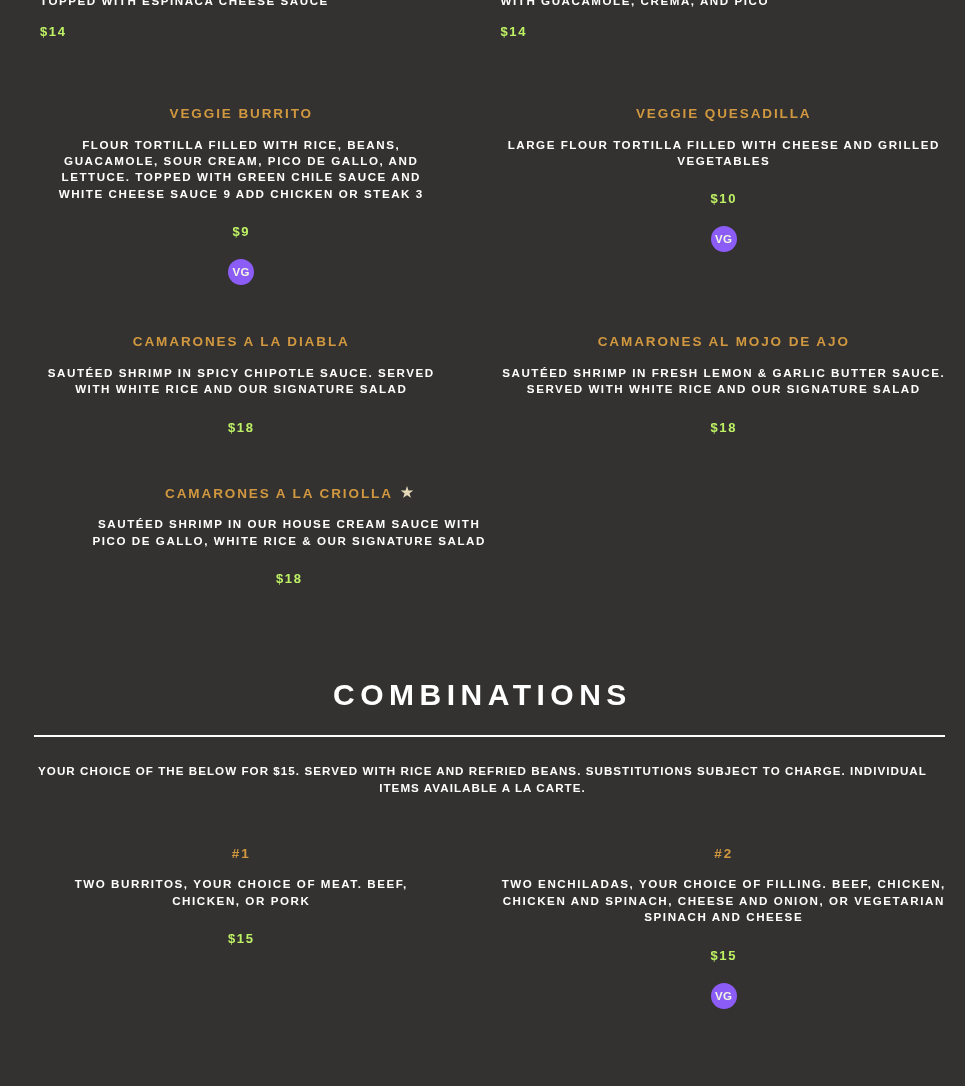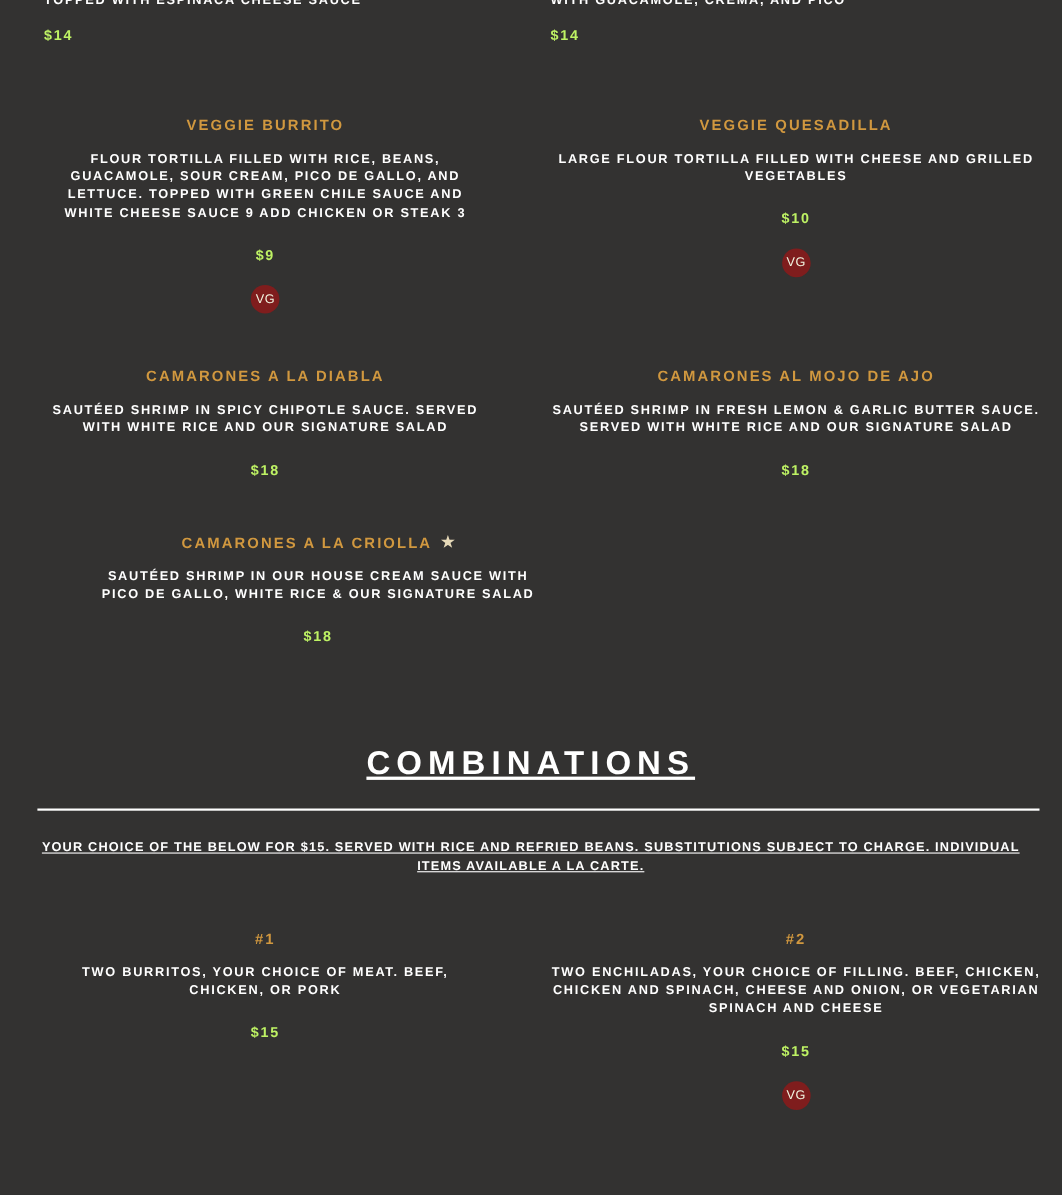--- a/index.html
+++ b/index.html
@@ -73,24 +73,24 @@
   .badge-row {
     margin-top: 20px;
     height: 26px;
     line-height: 0;
   }
   .vg-badge {
     display: inline-block;
     width: 26px;
     height: 26px;
     border-radius: 50%;
-    background: #7f1d1d;
+    background: #8b5cf6;
     color: #f2f6e2;
     font-size: 11.5px;
-    font-weight: normal;
+    font-weight: bold;
     letter-spacing: 0.4px;
     line-height: 26px;
     text-align: center;
     vertical-align: top;
   }
 
   
   .clipped-row {
     height: 45px;
     overflow: hidden;
@@ -187,21 +187,21 @@
 
   <div class="menu-grid" style="margin-top:48px;padding-left:48px;">
     <div class="col col-left">
       <h3 class="item-title"><span>CAMARONES A LA CRIOLLA</span><span class="star-icon">★</span></h3>
       <p class="item-desc">SAUTÉED SHRIMP IN OUR HOUSE CREAM SAUCE WITH PICO DE GALLO, WHITE RICE &amp; OUR SIGNATURE SALAD</p>
       <p class="item-price">$18</p>
     </div>
     <div class="col col-right"></div>
   </div>
 
-  <div class="section" style="margin-top:94px;text-decoration:underline;">
+  <div class="section" style="margin-top:94px;">
     <h2 class="section-title">COMBINATIONS</h2>
     <div class="section-divider"></div>
     <p class="section-note">YOUR CHOICE OF THE BELOW FOR $15. SERVED WITH RICE AND REFRIED BEANS. SUBSTITUTIONS SUBJECT TO CHARGE. INDIVIDUAL ITEMS AVAILABLE A LA CARTE.</p>
   </div>
 
   <div class="menu-grid" style="margin-top:48px;">
     <div class="col col-left">
       <h3 class="item-title">#1</h3>
       <p class="item-desc">TWO BURRITOS, YOUR CHOICE OF MEAT. BEEF, CHICKEN, OR PORK</p>
       <p class="item-price">$15</p>

